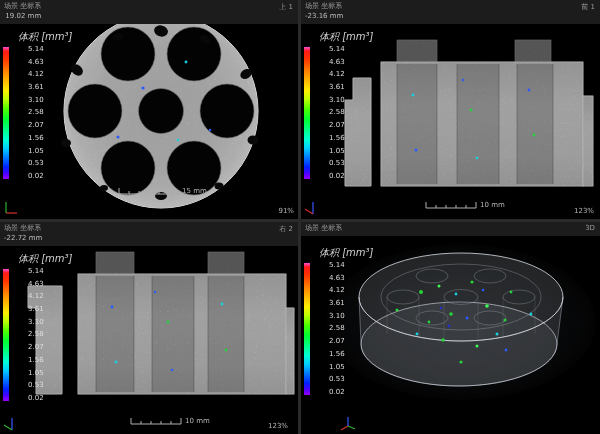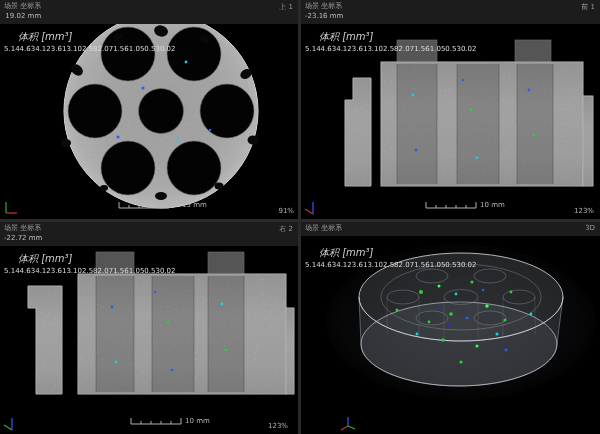--- a/index.html
+++ b/index.html
@@ -18,22 +18,22 @@
   .vzoom{position:absolute;font-size:7px;color:#b5b5b5;}
   .slice-svg{position:absolute;left:0;top:0;}
   .colorbar{position:absolute;left:3px;top:30px;width:42px;z-index:5;}
   .colorbar.cb-br{top:24px;}
   .cb-title{font-size:10px;color:#cfcfcf;margin:0 0 3px 15px;white-space:nowrap;font-style:italic;}
   .cb-body{display:flex;align-items:stretch;}
   .cb-bar{width:6px;height:132px;background:linear-gradient(to bottom,
       #ff4dd8 0%,#ff1a1a 3%,#ff3300 9%,#ff7700 17%,#ffb300 25%,#ffee00 33%,
       #b8ff00 40%,#4dff00 47%,#00ff33 55%,#00ff88 63%,#00ffd5 70%,
       #00ccff 77%,#0077ff 84%,#0022ff 91%,#4d00ff 96%,#9900ff 100%);}
-  .cb-labels{display:flex;justify-content:space-between;
-      height:134px;margin-left:1px;margin-top:-1px;}
+  .cb-labels{display:flex;flex-direction:column;justify-content:space-between;
+      height:134px;margin-left:19px;margin-top:-1px;}
   .cb-labels span{font-size:7px;line-height:7px;color:#dddddd;}
   .ruler{position:absolute;display:flex;align-items:flex-end;gap:3px;z-index:4;}
   .ruler-label{font-size:7px;color:#b5b5b5;line-height:8px;}
   .axes{position:absolute;z-index:4;}
 </style>
 </head>
 <body>
 
 <div id="stage">
 
@@ -109,21 +109,21 @@
             <span>3.10</span>
             <span>2.58</span>
             <span>2.07</span>
             <span>1.56</span>
             <span>1.05</span>
             <span>0.53</span>
             <span>0.02</span>
           </div>
       </div>
     </div>
-    <div class="ruler" style="left:118px;top:201px;gap:12px;">
+    <div class="ruler" style="left:118px;top:187px;gap:12px;">
       <svg width="52" height="8">
         <path d="M1,1 V7 M11,4 V7 M21,4 V7 M31,4 V7 M41,4 V7 M51,1 V7 M1,7 H51" stroke="#b0b0b0" stroke-width="1" fill="none"></path>
       </svg>
       <span class="ruler-label">15 mm</span>
     </div>
     <div class="axes" style="left:3px;top:200px;">
       <svg width="16" height="16">
         <path d="M3,13 H14" stroke="#d03030" stroke-width="1.2"></path>
         <path d="M3,13 V2" stroke="#30b030" stroke-width="1.2"></path>
       </svg>

